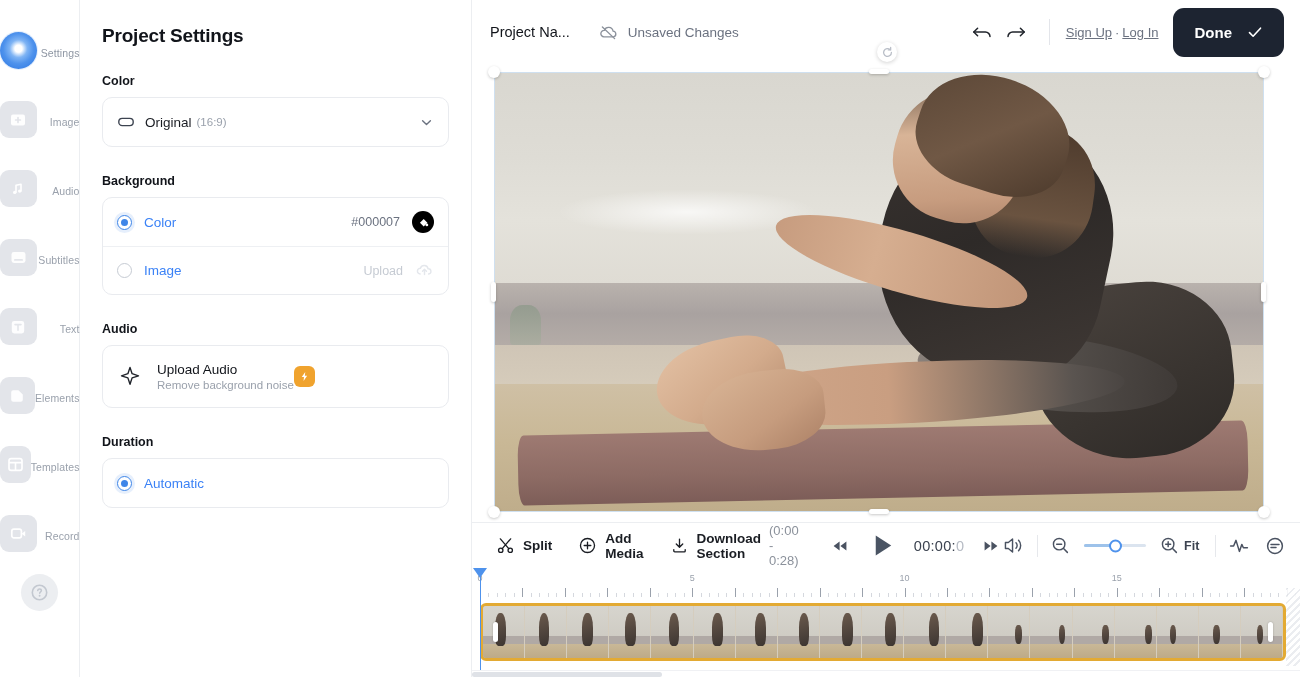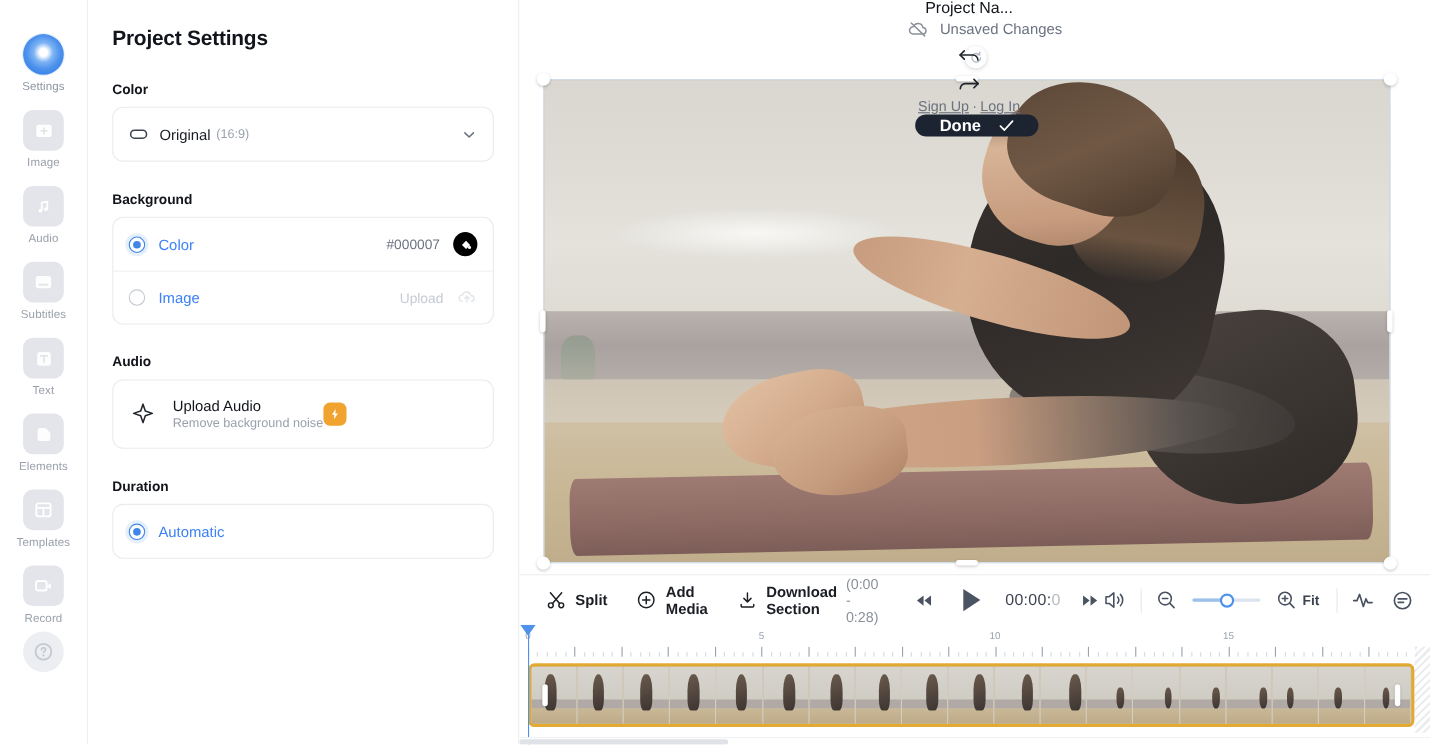--- a/index.html
+++ b/index.html
@@ -17,21 +17,21 @@
     width: 80px; height: 677px;
     background: #ffffff;
     border-right: 1px solid #eceef1;
     display: flex; flex-direction: column; align-items: center;
     padding-top: 16px;
     flex: 0 0 80px;
     position: relative; z-index: 6;
   }
   .rail-item {
     width: 80px; height: 69px;
-    display: flex; flex-direction: column; align-items: center; justify-content: flex-end;
+    display: flex; flex-direction: row; align-items: center; justify-content: space-between;
     cursor: pointer; user-select: none;
   }
   .rail-ico {
     width: 37px; height: 37px; border-radius: 9px;
     background: #e3e5ea;
     display: flex; align-items: center; justify-content: center;
     color: #ffffff;
   }
   .rail-ico svg { display: block; }
   .rail-item.active .rail-ico {
@@ -98,22 +98,22 @@
     position: absolute; left: 0; right: 0; bottom: 0; height: 28px;
     background: linear-gradient(to bottom, rgba(255,255,255,0), #fff 70%);
     pointer-events: none;
   }
 
   
   .stage {
     flex: 1; position: relative; background: #ffffff; overflow: hidden;
   }
   .topbar {
-    height: 64px; display: flex; align-items: center; padding: 0 28px 0 18px;
-    position: relative; z-index: 4; flex-direction: column;
+    height: 64px; display: flex; align-items: center; padding: 0 16px 0 18px;
+    position: relative; z-index: 4;
   }
   .proj-name { font-size: 14.5px; color: #11141a; }
   .unsaved { display: flex; align-items: center; margin-left: 28px; color: #7b828d; }
   .unsaved-ico { display: flex; margin-right: 9px; }
   .unsaved-text { font-size: 13.5px; color: #6b7280; }
   .tb-spacer { flex: 1; }
   .ubtn { width: 34px; height: 34px; display: flex; align-items: center; justify-content: center; color: #20242b; cursor: pointer; }
   .vdiv { width: 1px; height: 26px; background: #e3e5ea; margin: 0 16px; }
   .auth { font-size: 13px; color: #6b7280; white-space: nowrap; }
   .auth a { color: #6b7280; text-decoration: underline; cursor: pointer; }

